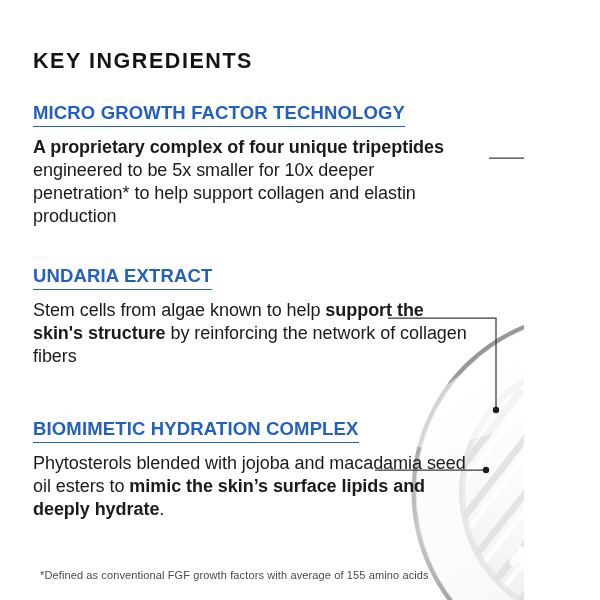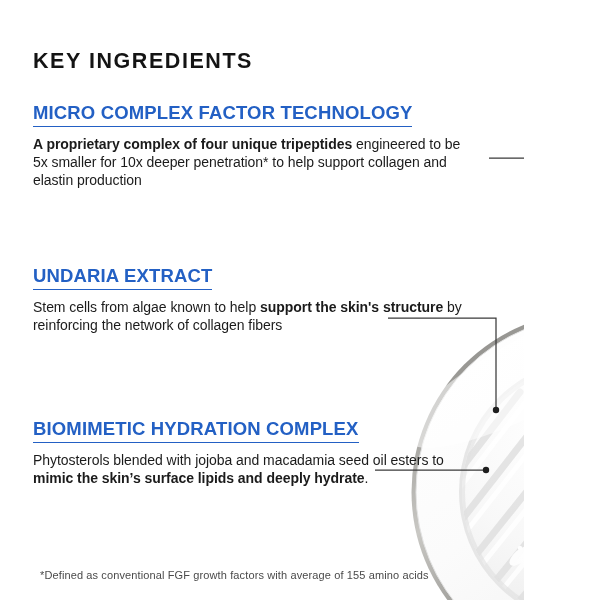--- a/index.html
+++ b/index.html
@@ -68,21 +68,21 @@
     letter-spacing: 0.15px;
     line-height: 1.12;
     white-space: nowrap;
     display: inline-block;
     border-bottom: 1.6px solid #2360c4;
     padding-bottom: 2px;
   }
 
   .section-body {
     margin-top: 9px;
-    font-size: 14px;
+    font-size: 18px;
     color: #1b1b1b;
     line-height: 1.285;
     letter-spacing: -0.05px;
     max-width: 440px;
   }
   .section-body b { font-weight: bold; }
 
   #footnote {
     position: absolute;
     left: 40px;
@@ -197,21 +197,21 @@
       <circle cx="496" cy="410" r="3.2"></circle>
       <circle cx="486" cy="470" r="3.2"></circle>
     </g>
   </svg>
 
   <div id="content">
 
     <div id="page-title">KEY INGREDIENTS</div>
 
     <div class="section" id="section-0">
-      <div class="section-heading">MICRO COMPLEX FACTOR TECHNOLOGY</div>
+      <div class="section-heading">MICRO GROWTH FACTOR TECHNOLOGY</div>
       <div class="section-body"><b>A proprietary complex of four unique tripeptides</b> engineered to be 5x smaller for 10x deeper penetration* to help support collagen and elastin production</div>
     </div>
 
     <div class="section" id="section-1">
       <div class="section-heading">UNDARIA EXTRACT</div>
       <div class="section-body">Stem cells from algae known to help <b>support the skin's structure</b> by reinforcing the network of collagen fibers</div>
     </div>
 
     <div class="section" id="section-2">
       <div class="section-heading">BIOMIMETIC HYDRATION COMPLEX</div>

